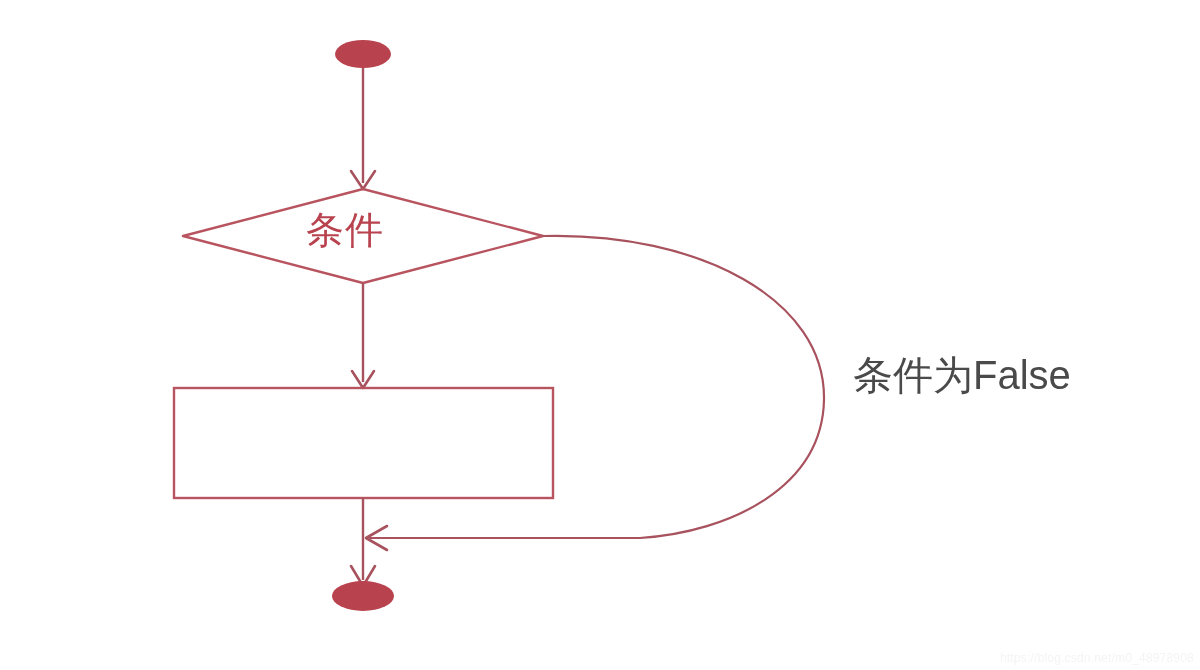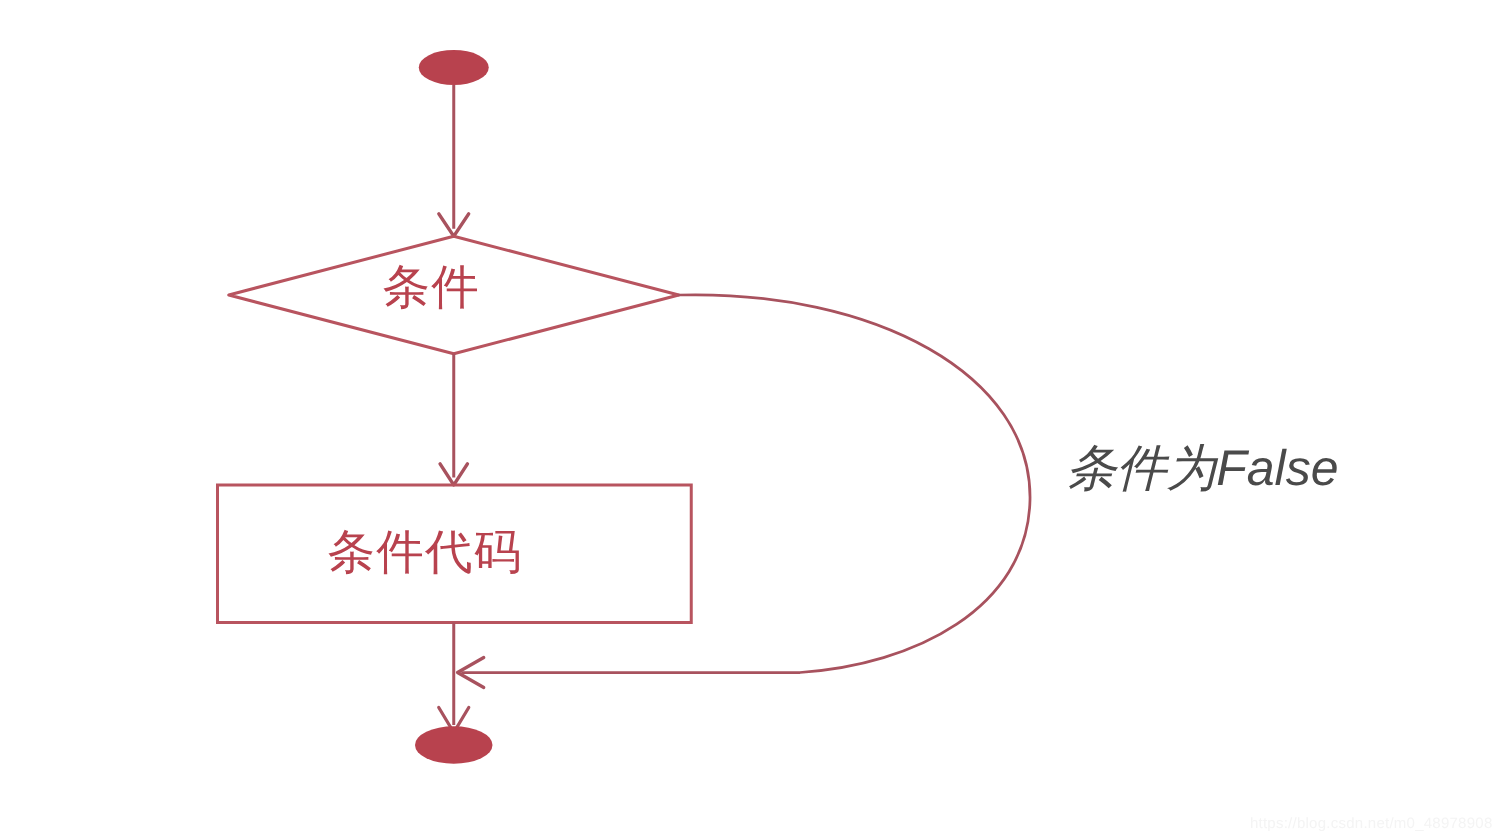--- a/index.html
+++ b/index.html
@@ -47,21 +47,20 @@
     line-height: 1;
     white-space: nowrap;
   }
   #label-true {
     left: 62px;
     top: 316px;
   }
   #label-false {
     left: 853px;
     top: 355px;
-    font-style: italic;
   }
   #watermark {
     position: absolute;
     right: 6px;
     bottom: 5px;
     color: #f4f4f4;
     font-size: 12px;
     white-space: nowrap;
     letter-spacing: 0.2px;
   }
@@ -94,20 +93,19 @@
     <path d="M 351 566 L 363 586 L 375 566" fill="none" stroke="#a8525e" stroke-width="2.6" stroke-linecap="round" stroke-linejoin="round"></path>
 
     <path d="M 543 236 C 700 232, 826 300, 824 400 C 822 487, 731 532, 640 538 L 370 538" fill="none" stroke="#a8525e" stroke-width="2.2" stroke-linecap="round"></path>
     <path d="M 387 526 L 366 538 L 387 550" fill="none" stroke="#a8525e" stroke-width="2.6" stroke-linecap="round" stroke-linejoin="round"></path>
 
     <ellipse cx="363" cy="596" rx="31" ry="15" fill="#b8424e"></ellipse>
   </svg>
 
   <div class="node-text" id="diamond-label">条件</div>
 
-  <div class="node-text" id="process-label">条件代码</div>
 
 
   <div class="branch-label" id="label-false">条件为False</div>
 
   <div id="watermark">https://blog.csdn.net/m0_48978908</div>
 
 </div>
 
 </body></html>

